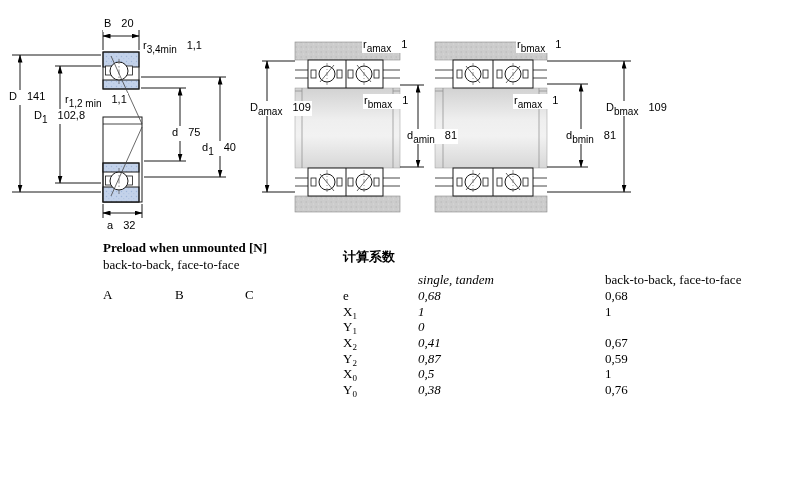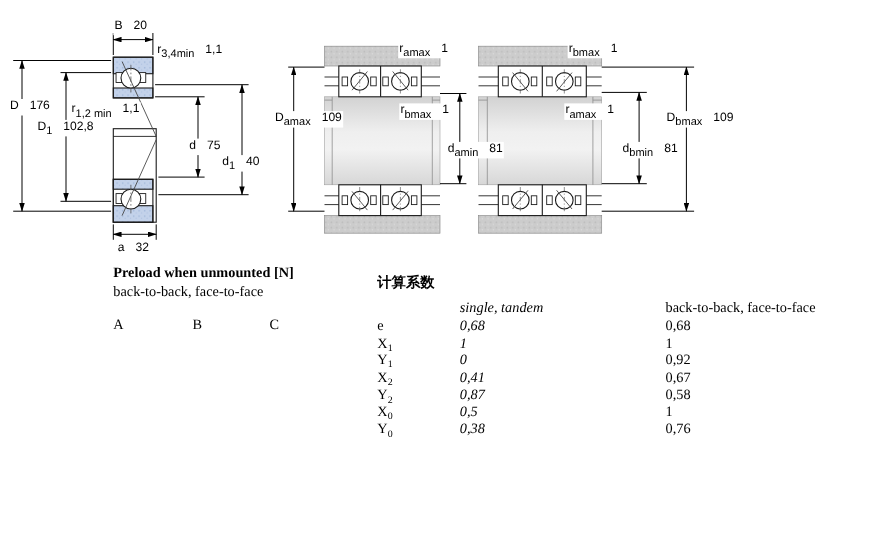--- a/index.html
+++ b/index.html
@@ -215,21 +215,21 @@
       </g>
     </svg>
 
     <div class="dim" style="left:103px;top:17px;">
       <span>B</span><span class="sb"></span><span class="val">20</span>
     </div>
     <div class="dim" style="left:142px;top:39px;">
       <span>r</span><span class="sb">3,4min</span><span class="val">1,1</span>
     </div>
     <div class="dim" style="left:8px;top:90px;">
-      <span>D</span><span class="sb"></span><span class="val">176</span>
+      <span>D</span><span class="sb"></span><span class="val">141</span>
     </div>
     <div class="dim" style="left:33px;top:109px;">
       <span>D</span><span class="sb">1</span><span class="val">102,8</span>
     </div>
     <div class="dim" style="left:64px;top:93px;">
       <span>r</span><span class="sb">1,2 min</span><span class="val">1,1</span>
     </div>
     <div class="dim" style="left:171px;top:126px;">
       <span>d</span><span class="sb"></span><span class="val">75</span>
     </div>
@@ -291,31 +291,30 @@
         <span class="f3">0,68</span>
       </div>
       <div class="frow">
         <span class="f1"><span>X</span><span class="sb">1</span></span>
         <span class="f2">1</span>
         <span class="f3">1</span>
       </div>
       <div class="frow">
         <span class="f1"><span>Y</span><span class="sb">1</span></span>
         <span class="f2">0</span>
-        <span class="f3">0,92</span>
       </div>
       <div class="frow">
         <span class="f1"><span>X</span><span class="sb">2</span></span>
         <span class="f2">0,41</span>
         <span class="f3">0,67</span>
       </div>
       <div class="frow">
         <span class="f1"><span>Y</span><span class="sb">2</span></span>
         <span class="f2">0,87</span>
-        <span class="f3">0,58</span>
+        <span class="f3">0,59</span>
       </div>
       <div class="frow">
         <span class="f1"><span>X</span><span class="sb">0</span></span>
         <span class="f2">0,5</span>
         <span class="f3">1</span>
       </div>
       <div class="frow">
         <span class="f1"><span>Y</span><span class="sb">0</span></span>
         <span class="f2">0,38</span>
         <span class="f3">0,76</span>

